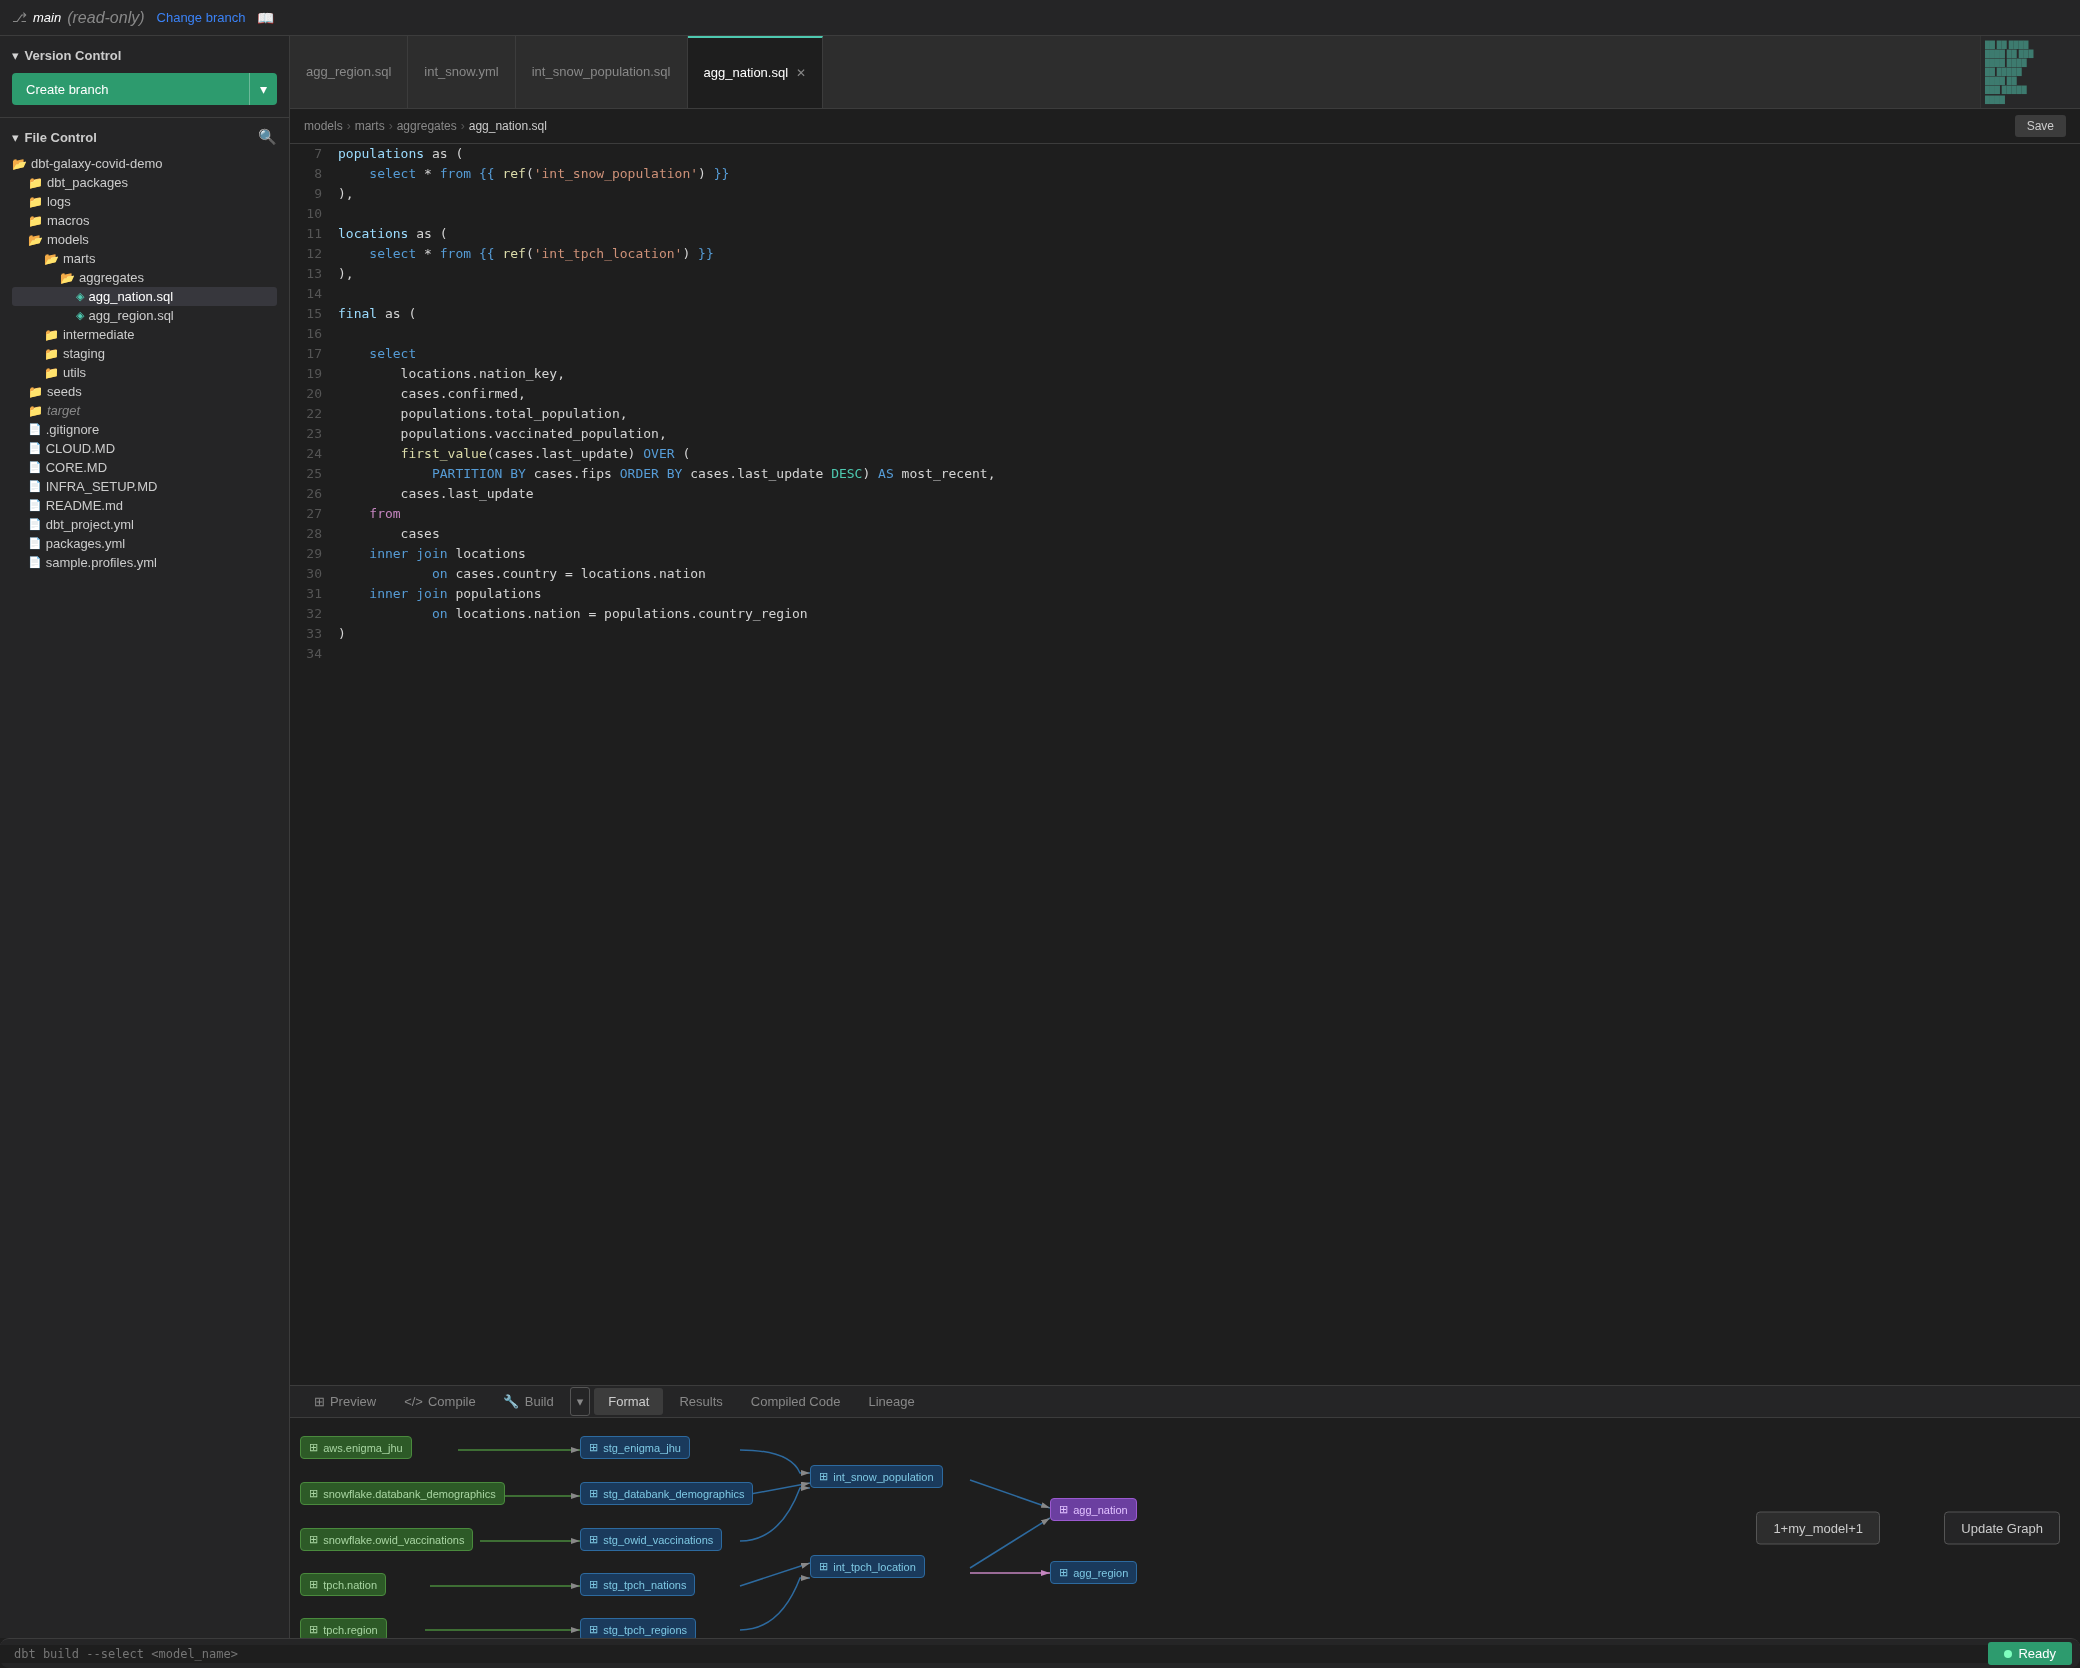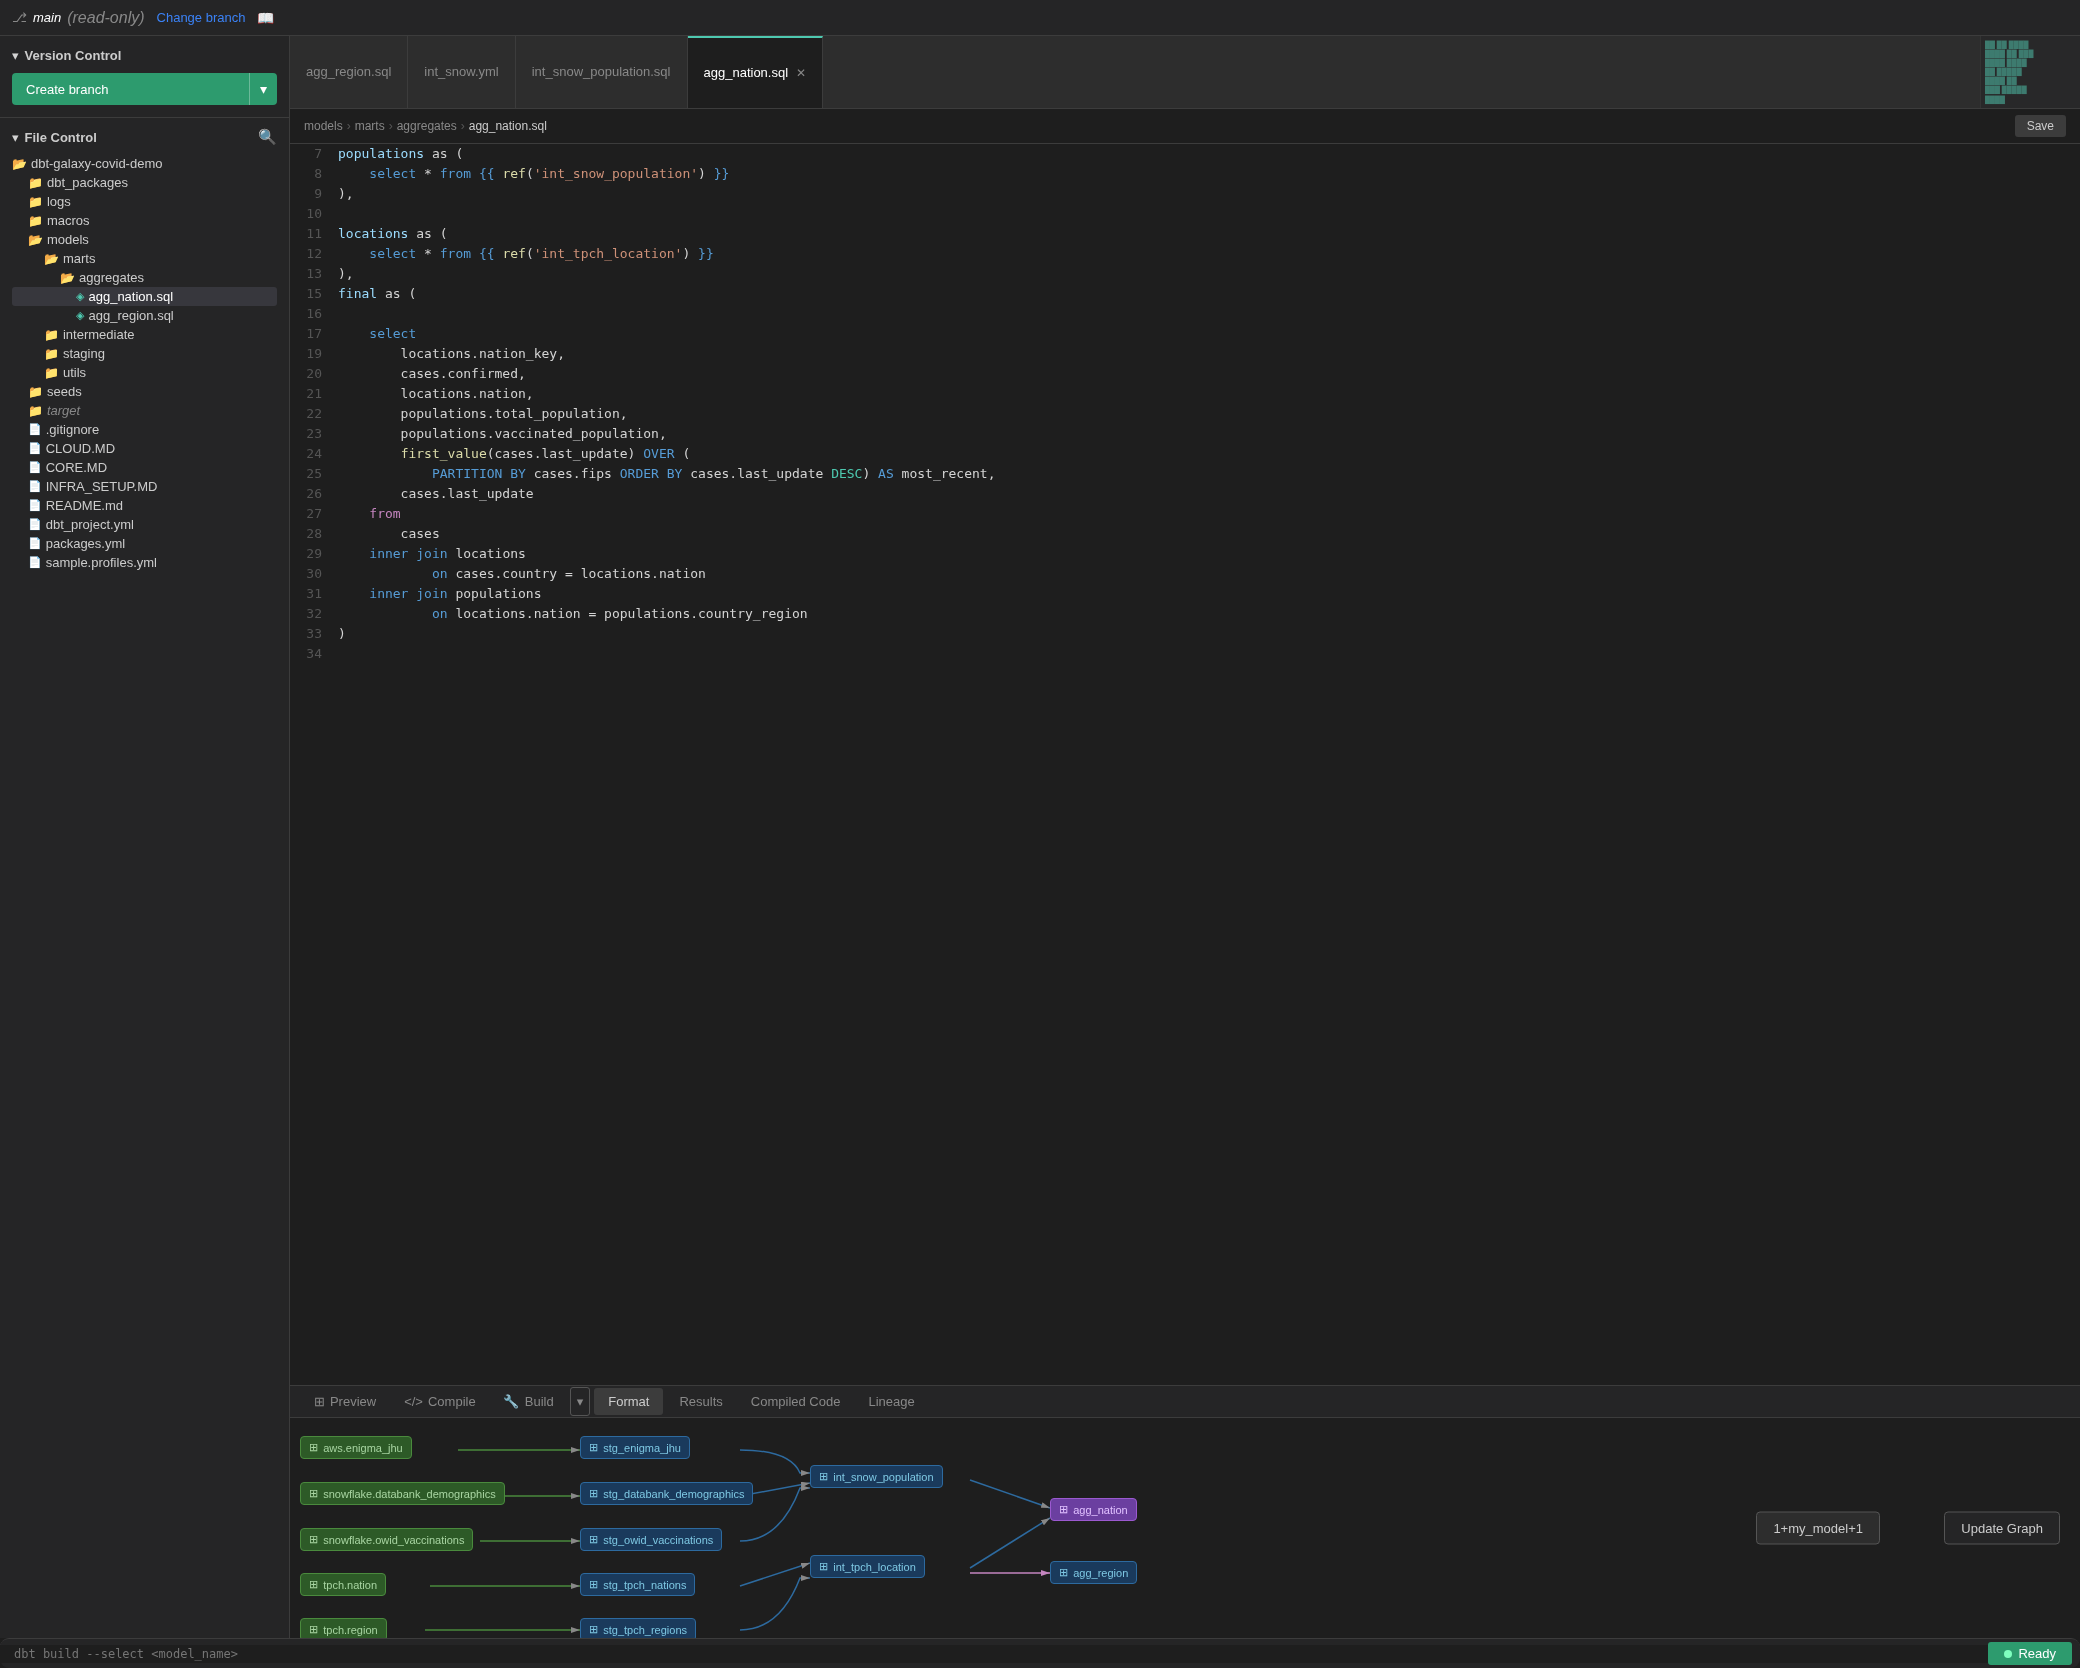--- a/index.html
+++ b/index.html
@@ -215,20 +215,24 @@
       <div style="display:flex;align-items:flex-end;min-height:20px;">
         <span style="width:44px;text-align:right;padding-right:12px;color:#555;user-select:none;flex-shrink:0;line-height:20px;">12</span>
         <span style="flex:1;padding-left:4px;white-space:pre;line-height:20px;">    <span style="color:#569cd6;">select</span> <span style="color:#d4d4d4;">*</span> <span style="color:#569cd6;">from</span> <span style="color:#569cd6;">{{</span> <span style="color:#dcdcaa;">ref</span><span style="color:#d4d4d4;">(</span><span style="color:#ce9178;">'int_tpch_location'</span><span style="color:#d4d4d4;">) </span><span style="color:#569cd6;">}}</span></span>
       </div>
 
       <div style="display:flex;align-items:flex-start;min-height:20px;">
         <span style="width:44px;text-align:right;padding-right:12px;color:#555;user-select:none;flex-shrink:0;line-height:20px;">13</span>
         <span style="flex:1;padding-left:4px;white-space:pre;line-height:20px;color:#d4d4d4;">),</span>
       </div>
 
+      <div style="display:flex;align-items:flex-start;min-height:20px;">
+        <span style="width:44px;text-align:right;padding-right:12px;color:#555;user-select:none;flex-shrink:0;line-height:20px;">14</span>
+        <span style="flex:1;padding-left:4px;white-space:pre;line-height:20px;"> </span>
+      </div>
 
       <div style="display:flex;align-items:flex-start;min-height:20px;">
         <span style="width:44px;text-align:right;padding-right:12px;color:#555;user-select:none;flex-shrink:0;line-height:20px;">15</span>
         <span style="flex:1;padding-left:4px;white-space:pre;line-height:20px;"><span style="color:#9cdcfe;">final</span><span style="color:#d4d4d4;"> as (</span></span>
       </div>
 
       <div style="display:flex;align-items:flex-start;min-height:20px;">
         <span style="width:44px;text-align:right;padding-right:12px;color:#555;user-select:none;flex-shrink:0;line-height:20px;">16</span>
         <span style="flex:1;padding-left:4px;white-space:pre;line-height:20px;"> </span>
       </div>
@@ -242,24 +246,20 @@
       <div style="display:flex;align-items:flex-start;min-height:20px;">
         <span style="width:44px;text-align:right;padding-right:12px;color:#555;user-select:none;flex-shrink:0;line-height:20px;">19</span>
         <span style="flex:1;padding-left:4px;white-space:pre;line-height:20px;color:#d4d4d4;">        locations.nation_key,</span>
       </div>
 
       <div style="display:flex;align-items:flex-start;min-height:20px;">
         <span style="width:44px;text-align:right;padding-right:12px;color:#555;user-select:none;flex-shrink:0;line-height:20px;">20</span>
         <span style="flex:1;padding-left:4px;white-space:pre;line-height:20px;color:#d4d4d4;">        cases.confirmed,</span>
       </div>
 
-      <div style="display:flex;align-items:flex-start;min-height:20px;">
-        <span style="width:44px;text-align:right;padding-right:12px;color:#555;user-select:none;flex-shrink:0;line-height:20px;">21</span>
-        <span style="flex:1;padding-left:4px;white-space:pre;line-height:20px;color:#d4d4d4;">        locations.nation,</span>
-      </div>
 
       <div style="display:flex;align-items:flex-start;min-height:20px;">
         <span style="width:44px;text-align:right;padding-right:12px;color:#555;user-select:none;flex-shrink:0;line-height:20px;">22</span>
         <span style="flex:1;padding-left:4px;white-space:pre;line-height:20px;color:#d4d4d4;">        populations.total_population,</span>
       </div>
 
       <div style="display:flex;align-items:flex-start;min-height:20px;">
         <span style="width:44px;text-align:right;padding-right:12px;color:#555;user-select:none;flex-shrink:0;line-height:20px;">23</span>
         <span style="flex:1;padding-left:4px;white-space:pre;line-height:20px;color:#d4d4d4;">        populations.vaccinated_population,</span>
       </div>

